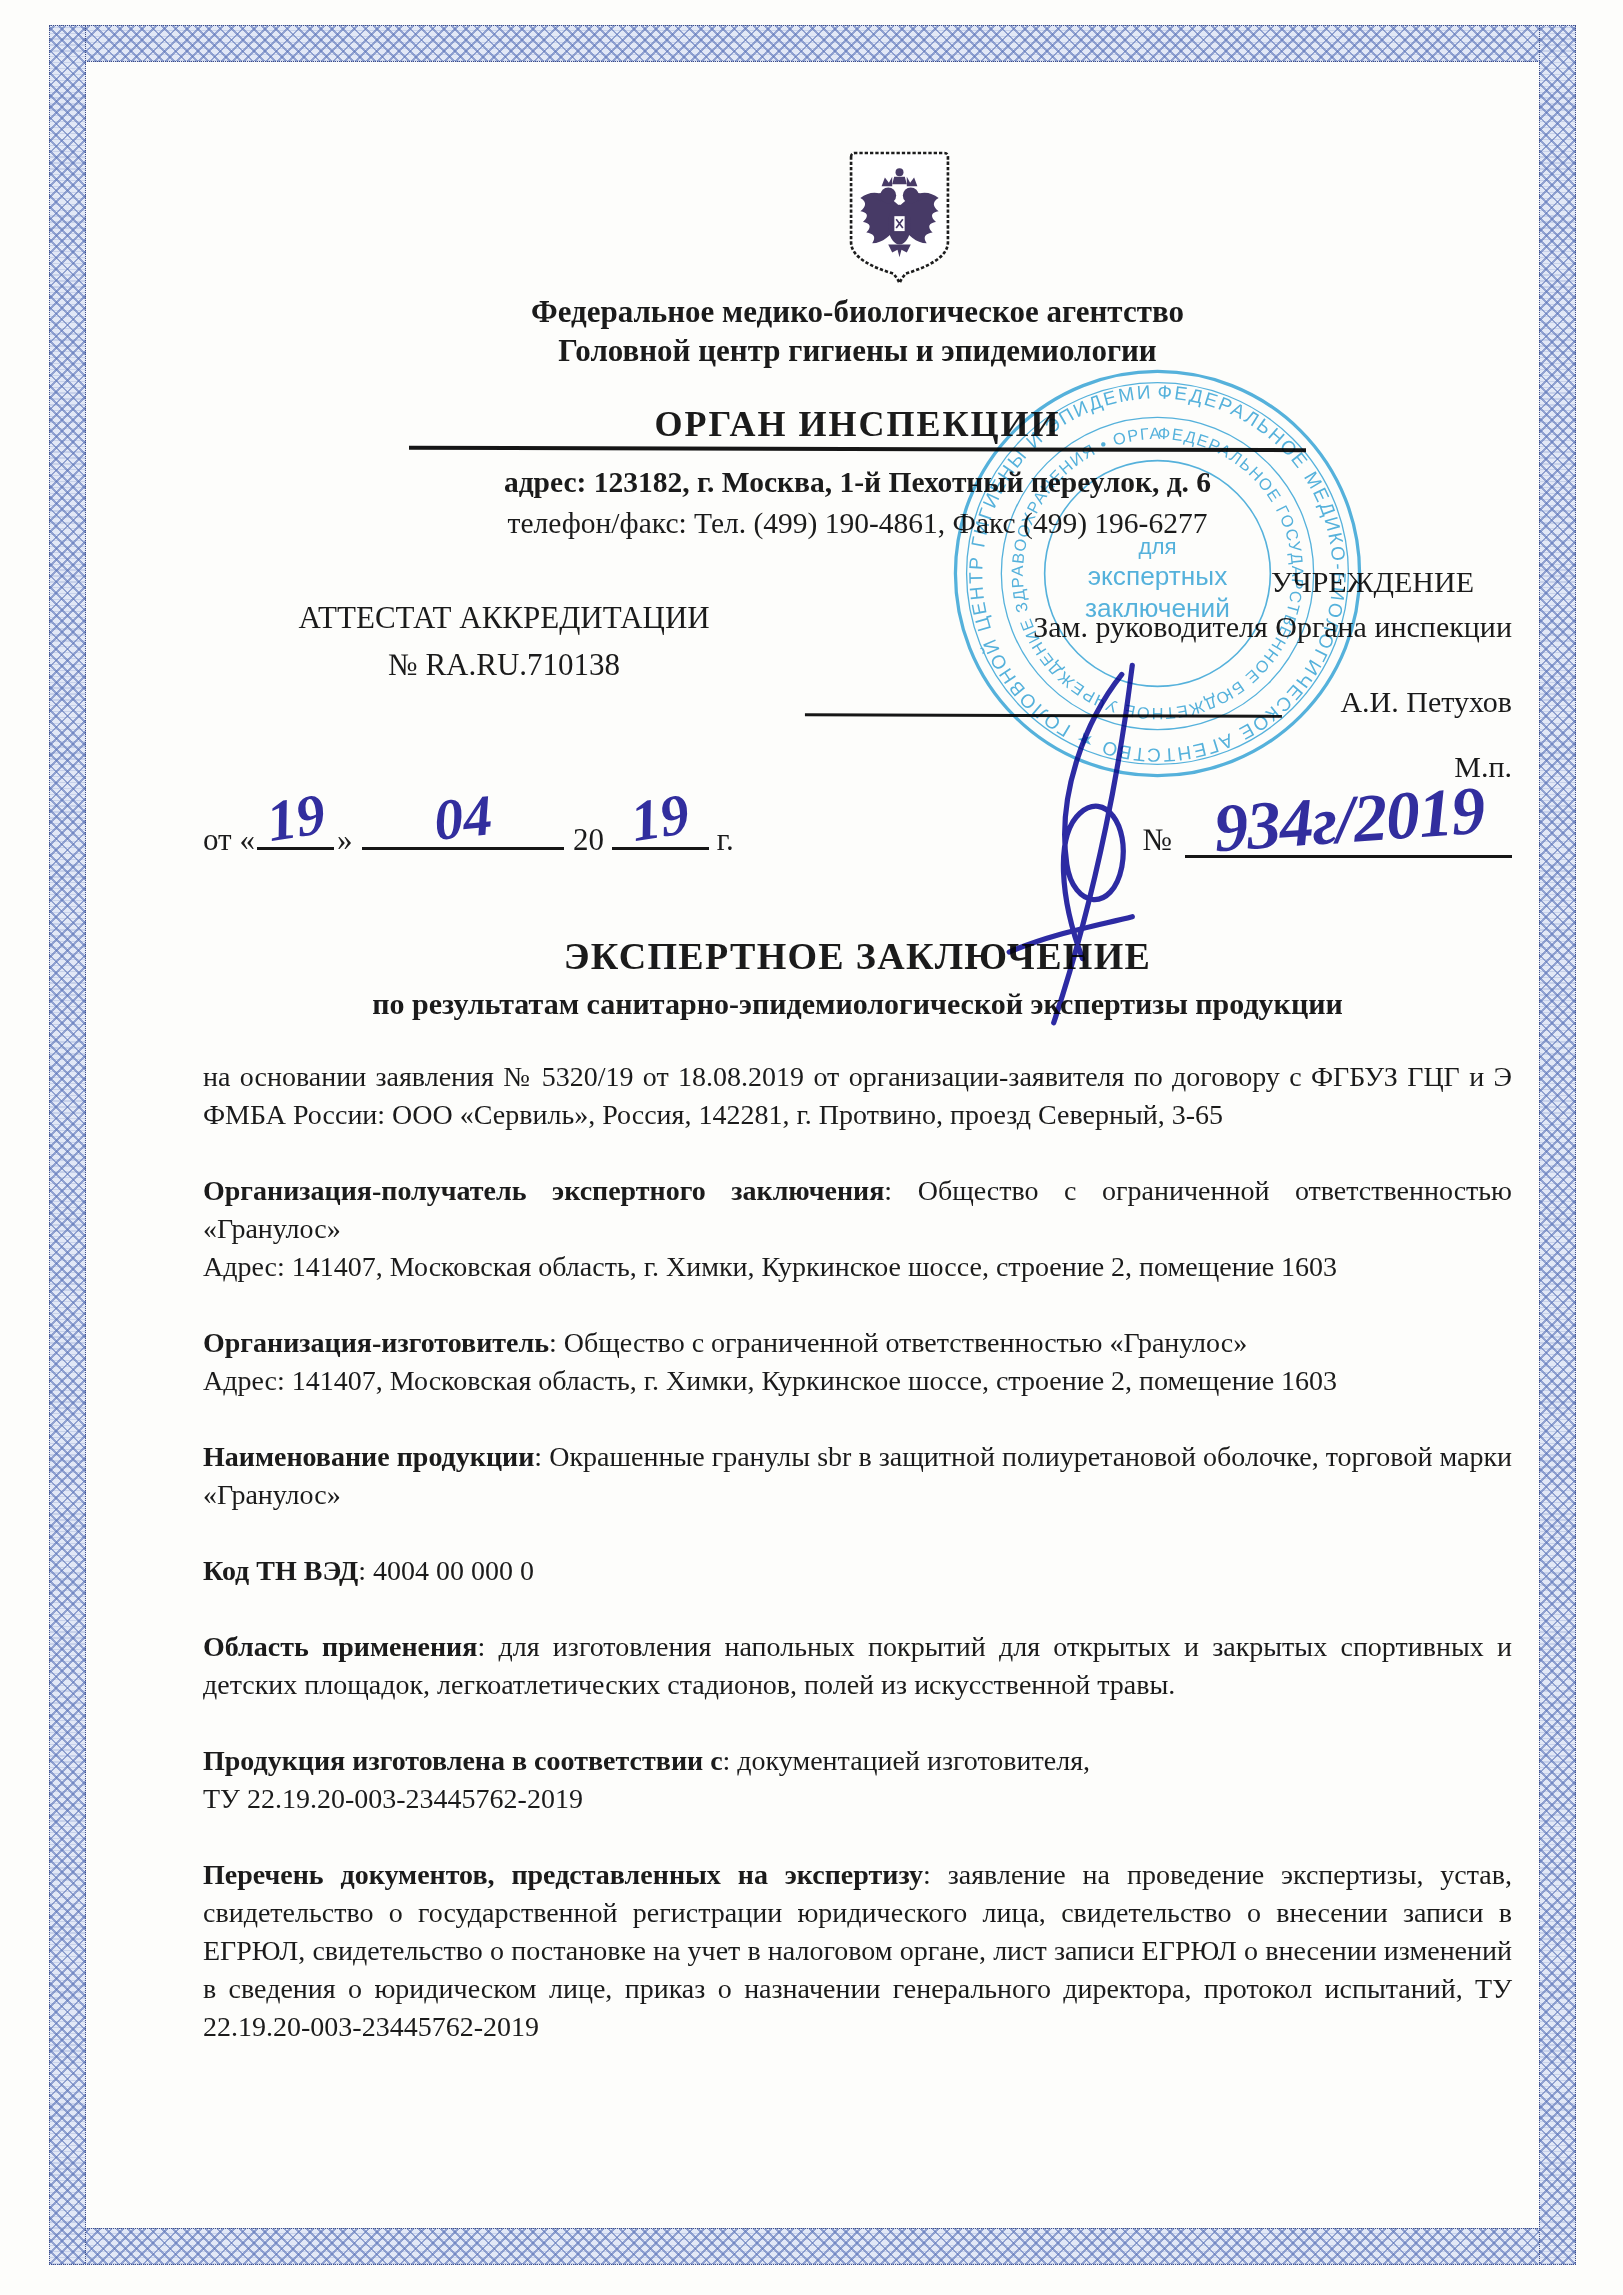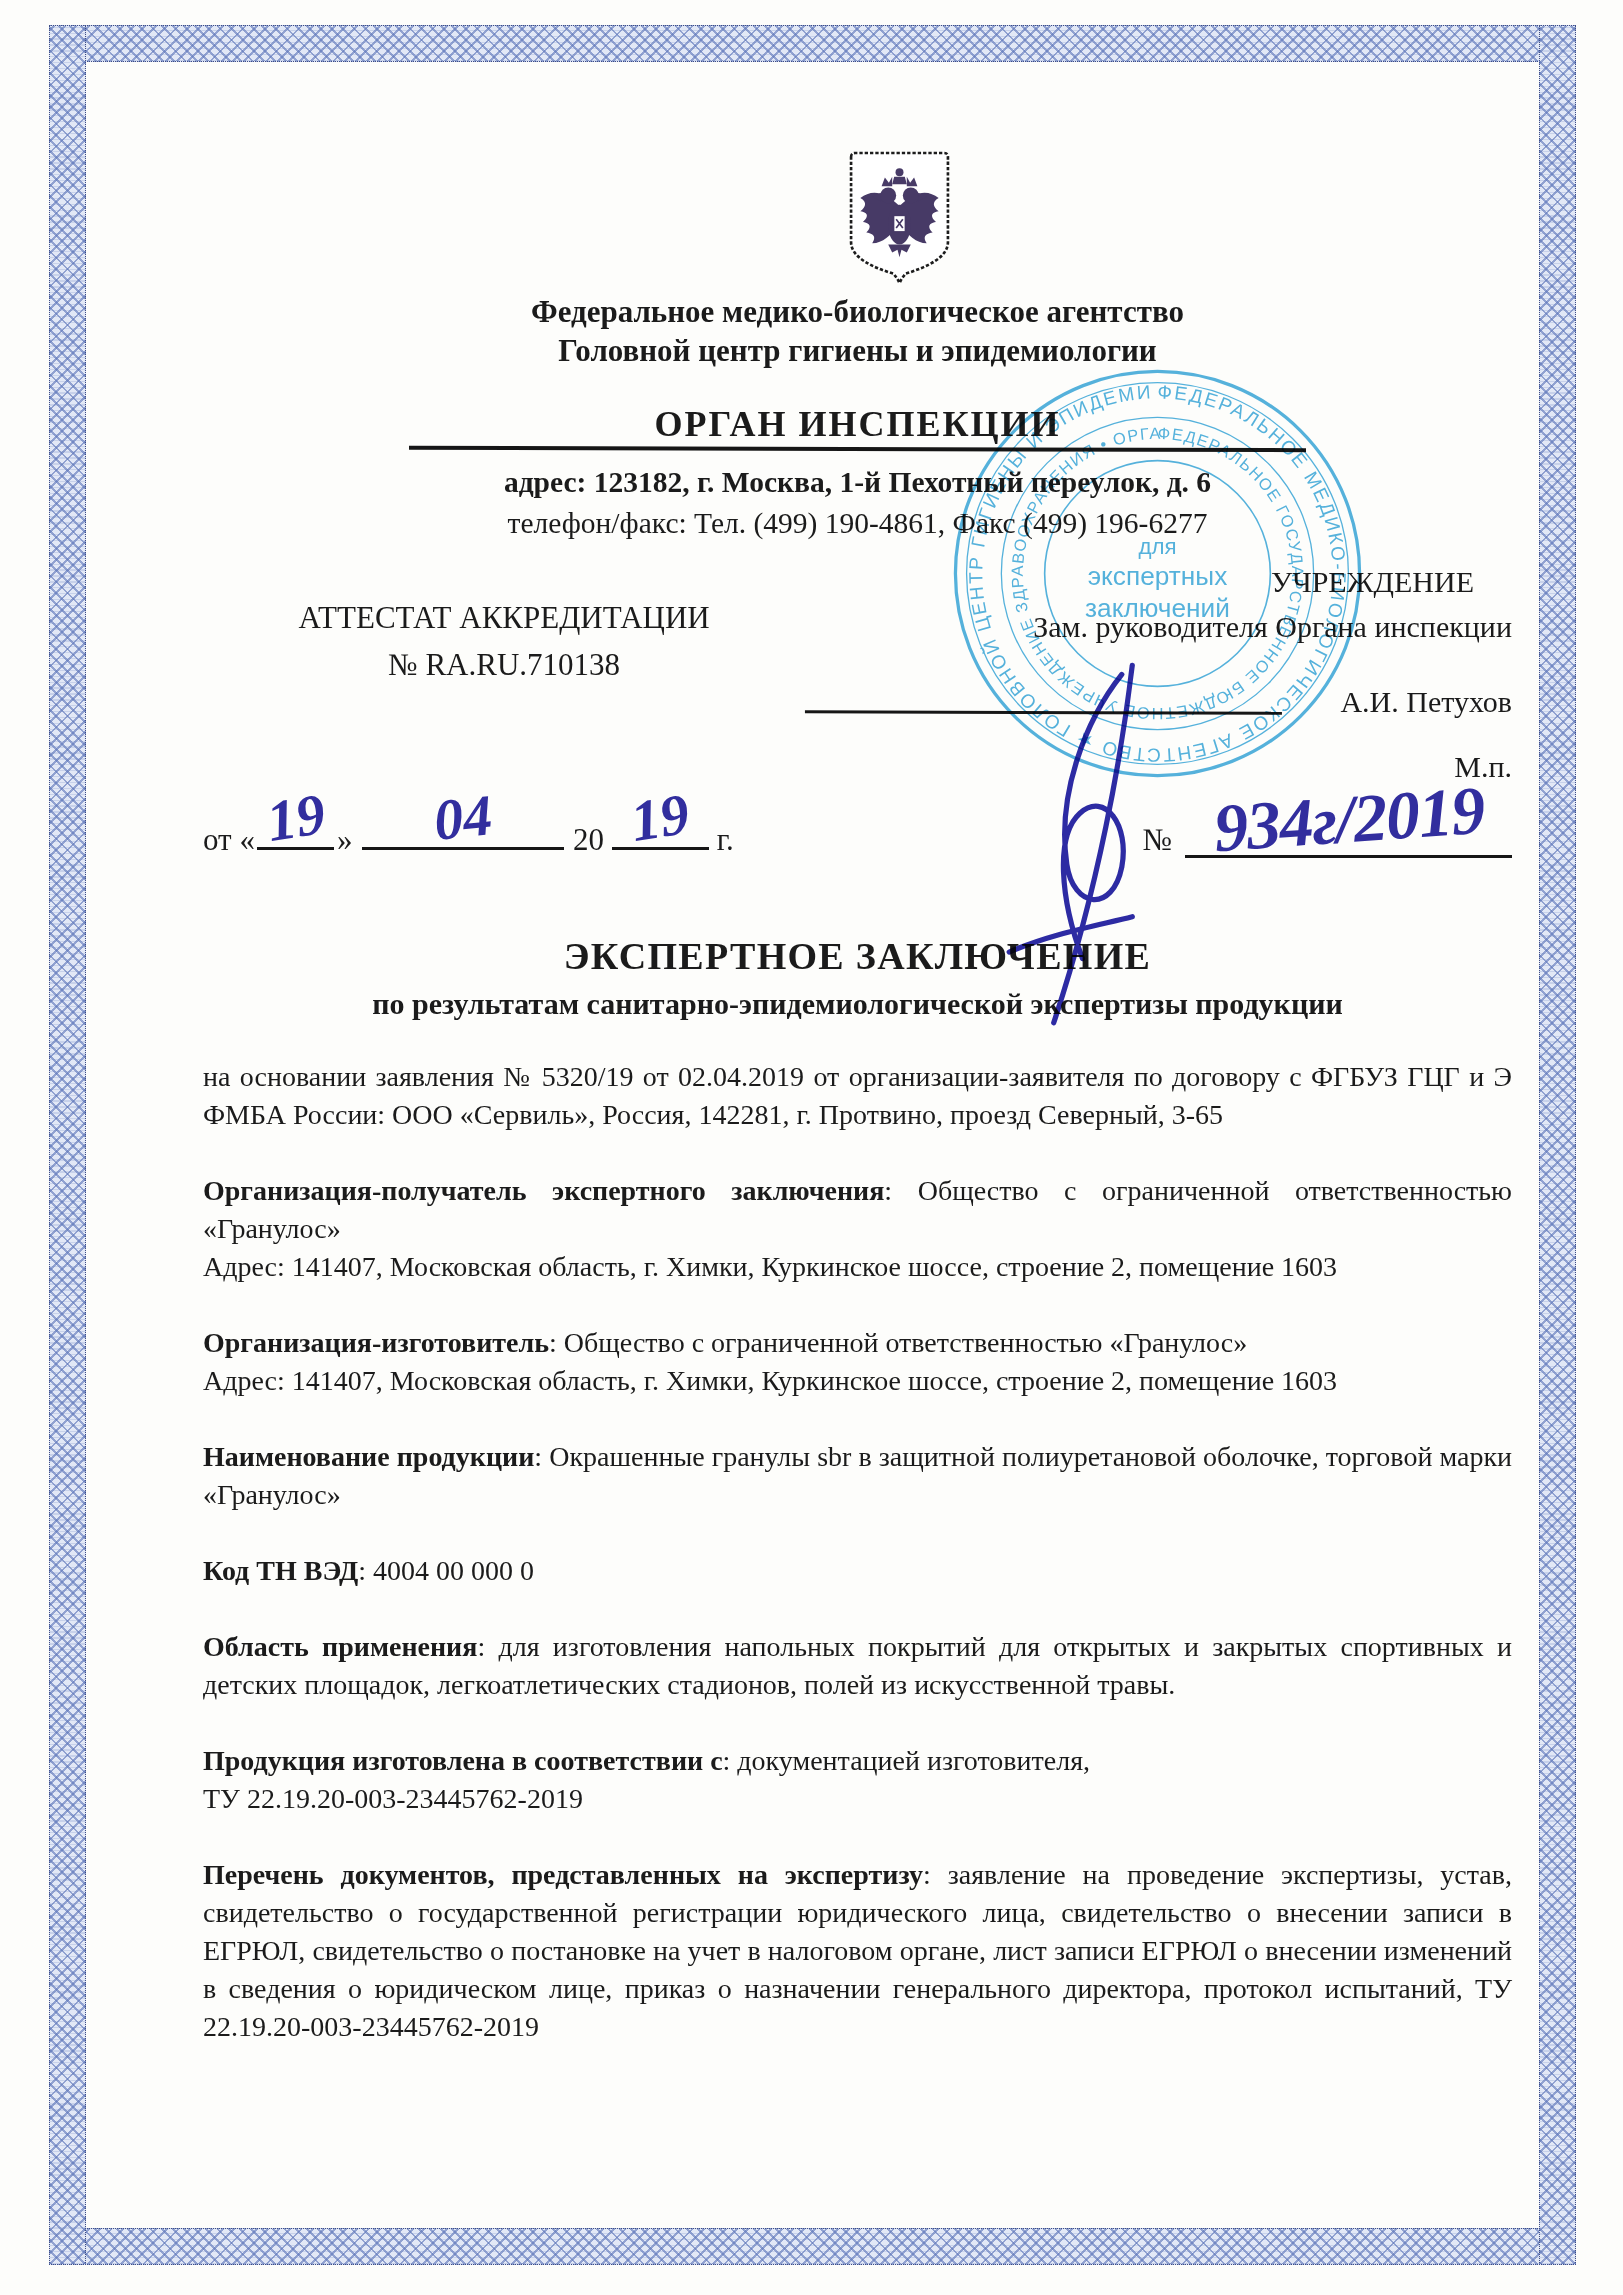--- a/index.html
+++ b/index.html
@@ -36,21 +36,21 @@
   .org-underline{width:897px;margin:2.6px auto 0 auto;border-bottom:4.6px solid #161616;transform:rotate(0.15deg);}
 
   .addr{text-align:center;font-size:29.5px;line-height:41px;}
   .addr-first{margin-top:10.5px;font-weight:bold;}
 
   .twocol{display:flex;margin-top:19.6px;}
   .col-left{width:46%;text-align:center;font-size:31px;line-height:47px;padding-top:31px;}
   .col-right{width:54%;font-size:30px;line-height:38px;text-align:right;}
   .approve{padding-right:38px;}
   .approver-title{margin-top:6.5px;}
-  .sigrow{display:flex;align-items:flex-start;margin-top:37px;gap:41px;}
+  .sigrow{display:flex;align-items:center;margin-top:37px;gap:41px;}
   .sigline{flex:1;border-bottom:3.3px solid #161616;height:27.5px;margin-right:17px;transform:rotate(0.2deg);}
   .sealmark{margin-top:27px;}
 
   .daterow{display:flex;justify-content:space-between;align-items:flex-end;margin-top:26px;font-size:31px;}
   .dateline > span{vertical-align:baseline;}
   .slot{display:inline-block;position:relative;border-bottom:3.3px solid #161616;}
   .slot.day{width:77px;height:35px;margin:0 2.6px;}
   .slot.month{width:202px;height:35px;margin:0 9.2px;}
   .slot.year{width:97px;height:35px;margin:0 7.9px;}
   .slot.num{width:327px;height:43px;}
@@ -149,21 +149,21 @@
         <span class="slot num">
             <span class="ink num">934г/2019</span>
           </span>
       </div>
     </div>
 
     <div class="doc-title">ЭКСПЕРТНОЕ ЗАКЛЮЧЕНИЕ</div>
     <div class="doc-subtitle">по результатам санитарно-эпидемиологической экспертизы продукции</div>
 
     <div class="bodytext">
-      <p><b></b><span class="ptext">на основании заявления № 5320/19 от 02.04.2019 от организации-заявителя по договору с ФГБУЗ ГЦГ и Э ФМБА России: ООО «Сервиль», Россия, 142281, г. Протвино, проезд Северный, 3-65</span></p>
+      <p><b></b><span class="ptext">на основании заявления № 5320/19 от 18.08.2019 от организации-заявителя по договору с ФГБУЗ ГЦГ и Э ФМБА России: ООО «Сервиль», Россия, 142281, г. Протвино, проезд Северный, 3-65</span></p>
       <p><b>Организация-получатель экспертного заключения</b><span class="ptext">: Общество с ограниченной ответственностью «Гранулос»
 Адрес: 141407, Московская область, г. Химки, Куркинское шоссе, строение 2, помещение 1603</span></p>
       <p><b>Организация-изготовитель</b><span class="ptext">: Общество с ограниченной ответственностью «Гранулос»
 Адрес: 141407, Московская область, г. Химки, Куркинское шоссе, строение 2, помещение 1603</span></p>
       <p><b>Наименование продукции</b><span class="ptext">: Окрашенные гранулы sbr в защитной полиуретановой оболочке, торговой марки «Гранулос»</span></p>
       <p><b>Код ТН ВЭД</b><span class="ptext">: 4004 00 000 0</span></p>
       <p><b>Область применения</b><span class="ptext">: для изготовления напольных покрытий для открытых и закрытых спортивных и детских площадок, легкоатлетических стадионов, полей из искусственной травы.</span></p>
       <p><b>Продукция изготовлена в соответствии с</b><span class="ptext">: документацией изготовителя,
 ТУ 22.19.20-003-23445762-2019</span></p>
       <p><b>Перечень документов, представленных на экспертизу</b><span class="ptext">: заявление на проведение экспертизы, устав, свидетельство о государственной регистрации юридического лица, свидетельство о внесении записи в ЕГРЮЛ, свидетельство о постановке на учет в налоговом органе, лист записи ЕГРЮЛ о внесении изменений в сведения о юридическом лице, приказ о назначении генерального директора, протокол испытаний, ТУ 22.19.20-003-23445762-2019</span></p>

